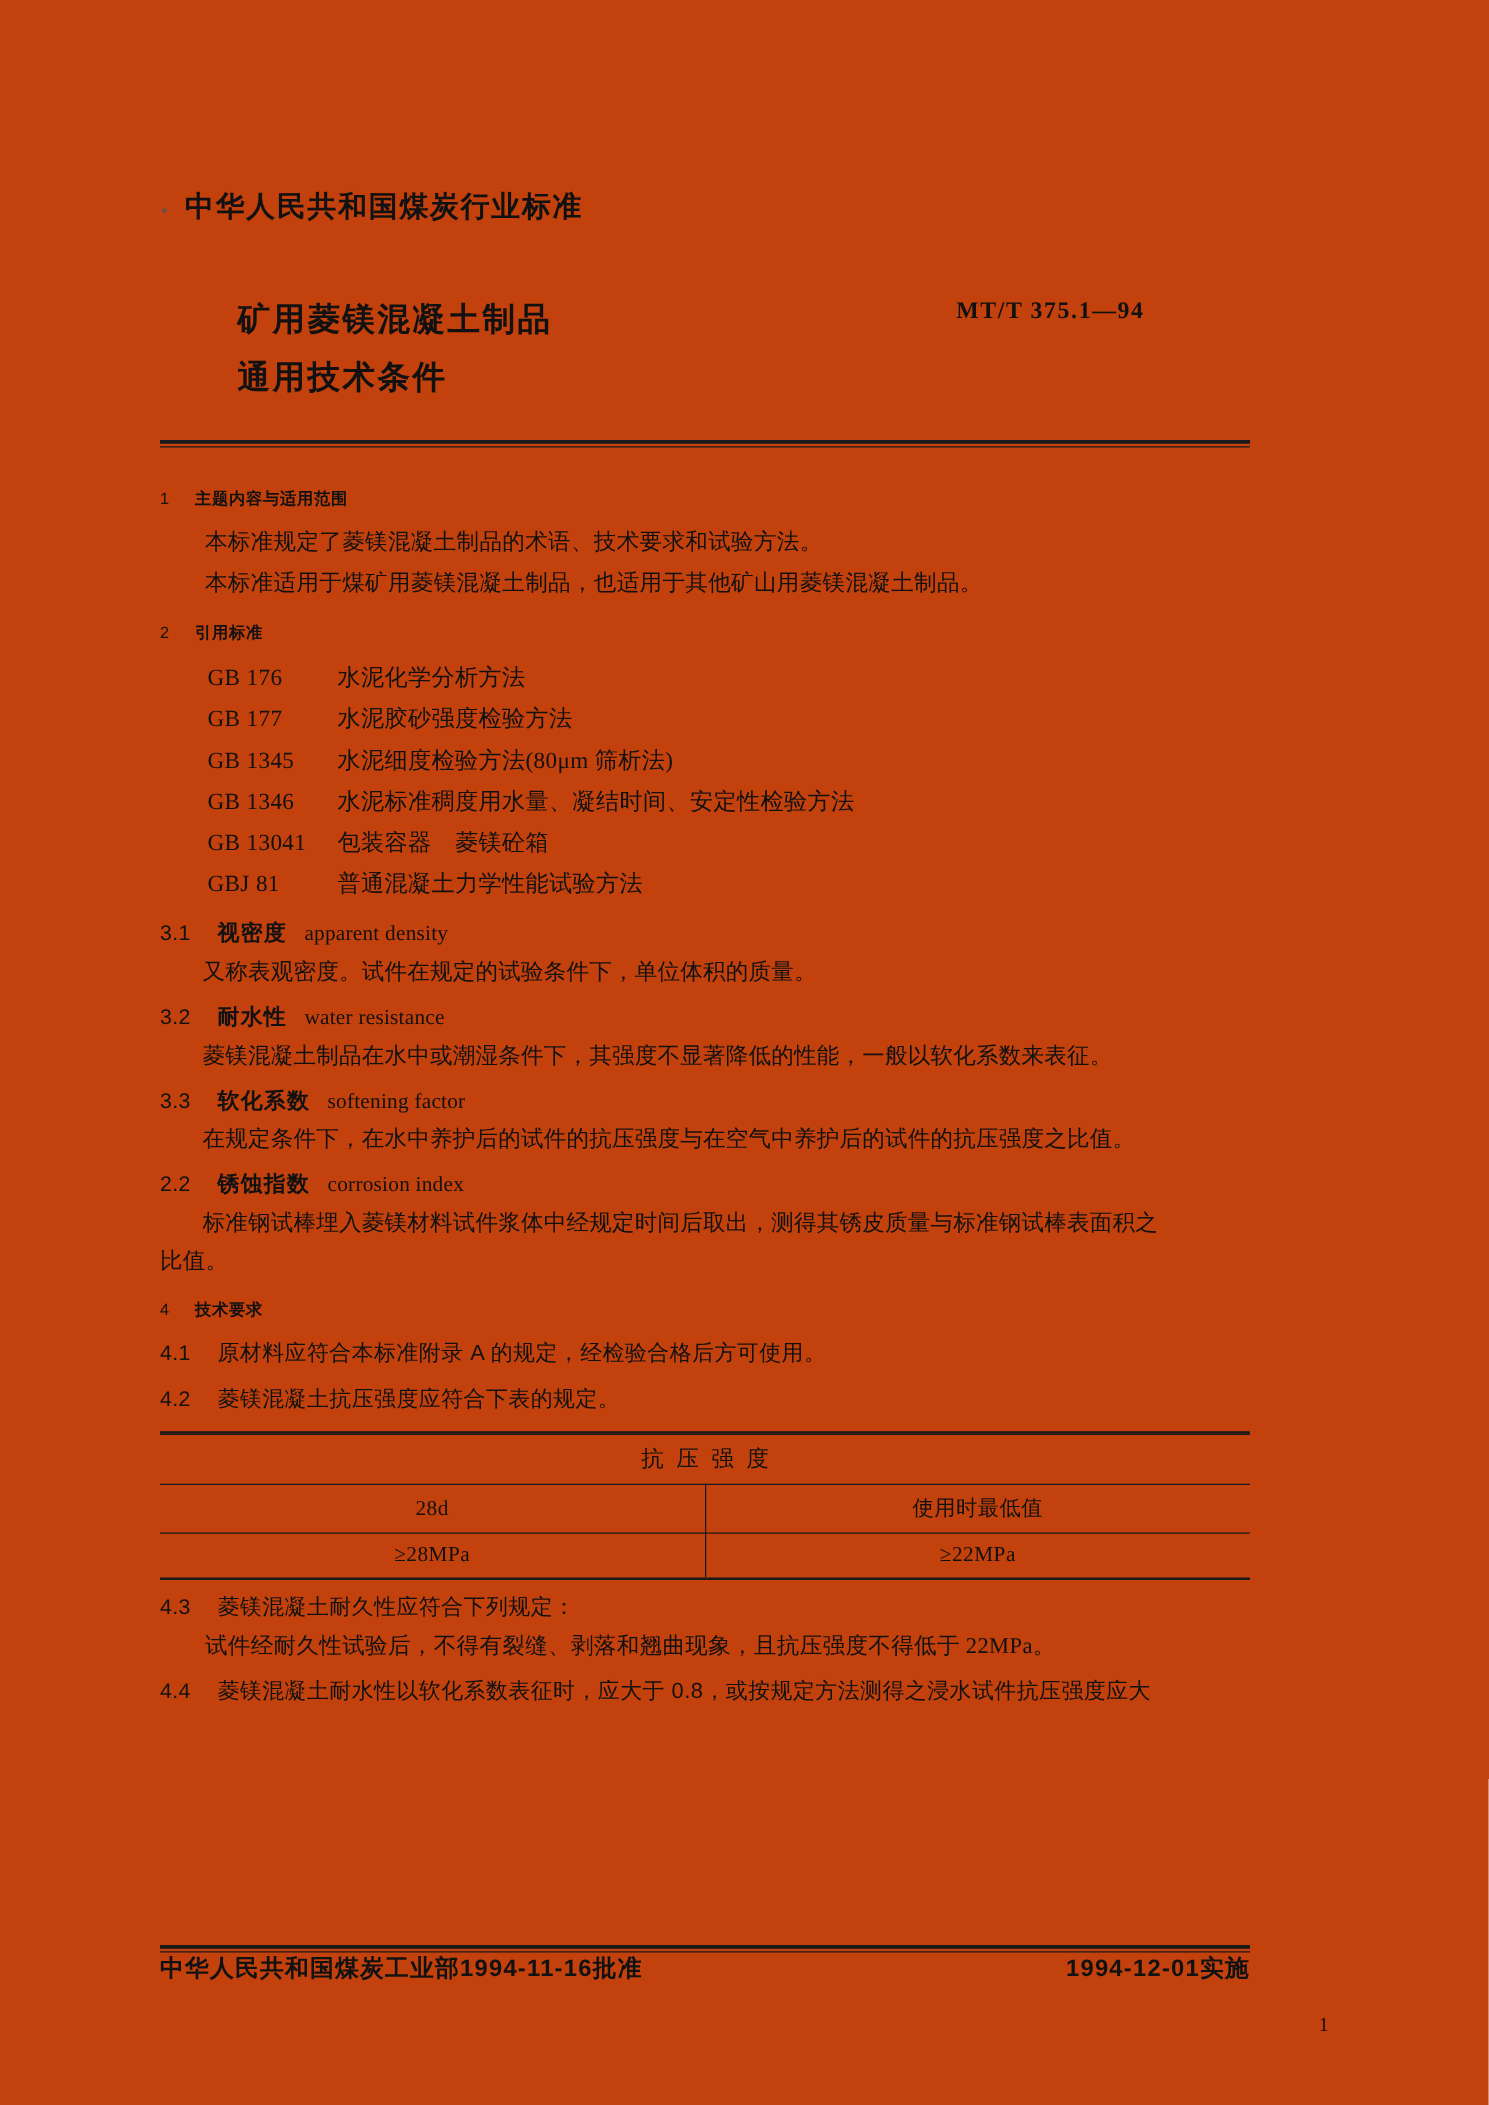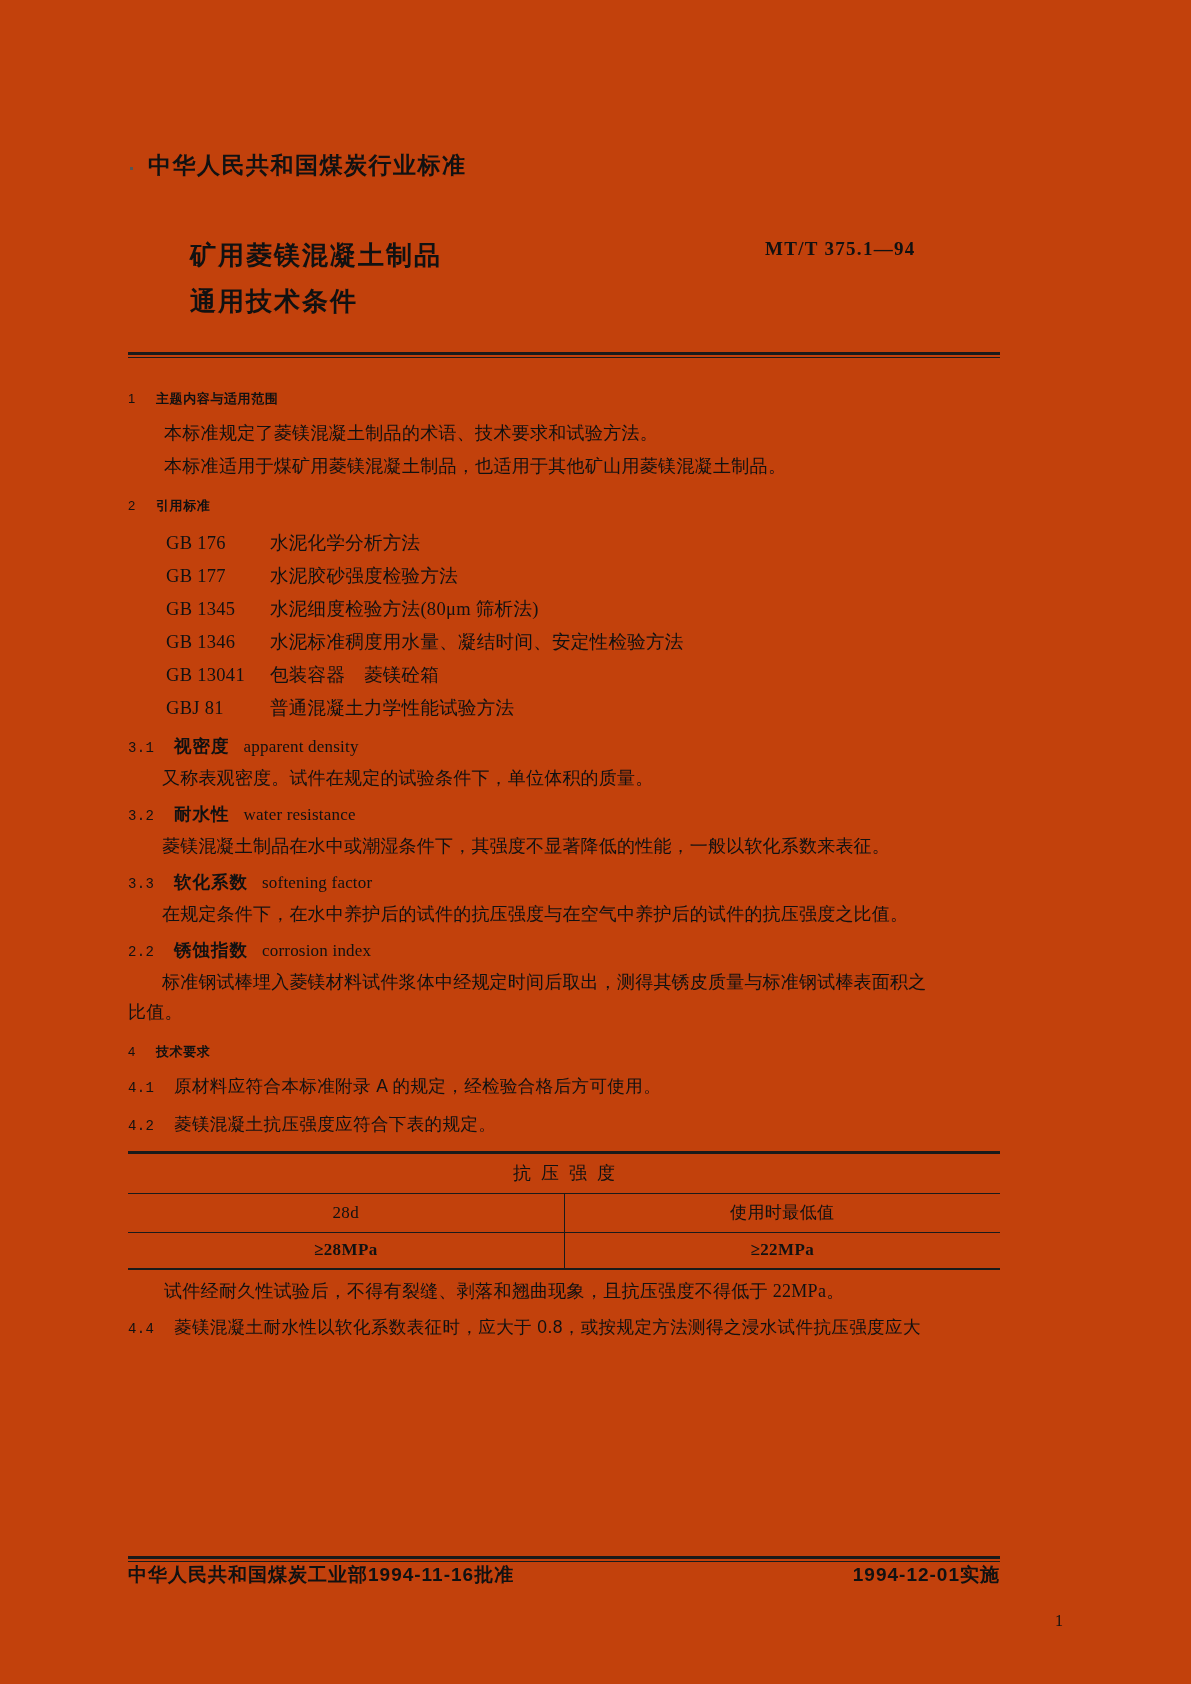--- a/index.html
+++ b/index.html
@@ -104,22 +104,22 @@
   .clause {
     font-size: 18px;
     line-height: 30px;
     letter-spacing: 0.3px;
     margin: 6px 0 0 0;
     color: #111;
   }
   .clause .cnum {
     display: inline-block;
     min-width: 46px;
-    font-family: Liberation Mono, monospace;
-    font-size: 14px;
+    font-family: Liberation Sans, sans-serif;
+    font-size: 17px;
   }
   .clause .cterm {
     font-family: "Liberation Sans", "DejaVu Sans", sans-serif;
     font-weight: bold;
     font-size: 17.5px;
     letter-spacing: 1px;
   }
   .clause .cen {
     font-family: "Liberation Serif", "DejaVu Serif", serif;
     font-size: 17px;
@@ -171,21 +171,21 @@
     letter-spacing: 0.4px;
     padding: 7px 0 8px 0;
     color: #111;
   }
   .tbl .head-cell {
     letter-spacing: 10px;
     padding-left: 10px;
     font-size: 18px;
   }
   .rule-bot-thin { border-bottom: 1.1px solid #1a1a1a; }
-  .rule-bot-thick { border-bottom: 2.6px solid #1a1a1a; font-weight: bold; }
+  .rule-bot-thick { border-bottom: 2.6px solid #1a1a1a; }
   .vline { border-right: 1.1px solid #1a1a1a; }
   .tbl-dbl-top {
     height: 0;
     line-height: 0;
     padding: 0 !important;
     border-top: 2.6px solid #1a1a1a;
     border-bottom: 1px solid #1a1a1a;
   }
 
   
@@ -306,20 +306,23 @@
           <td class="vline rule-bot-thin" style="width:50%">28d</td>
           <td class="rule-bot-thin" style="width:50%">使用时最低值</td>
         </tr>
         <tr>
           <td class="vline rule-bot-thick">≥28MPa</td>
           <td class="rule-bot-thick">≥22MPa</td>
         </tr>
       </tbody>
     </table>
 
+    <div class="clause tech">
+      <span class="cnum">4.3</span><span class="ctext">菱镁混凝土耐久性应符合下列规定：</span>
+    </div>
     <p class="para">试件经耐久性试验后，不得有裂缝、剥落和翘曲现象，且抗压强度不得低于 22MPa。</p>
 
     <div class="clause tech">
       <span class="cnum">4.4</span><span class="ctext">菱镁混凝土耐水性以软化系数表征时，应大于 0.8，或按规定方法测得之浸水试件抗压强度应大</span>
     </div>
 
   </div>
 
   <div class="rule-double" id="footer-rule">
     <div class="thick"></div>

